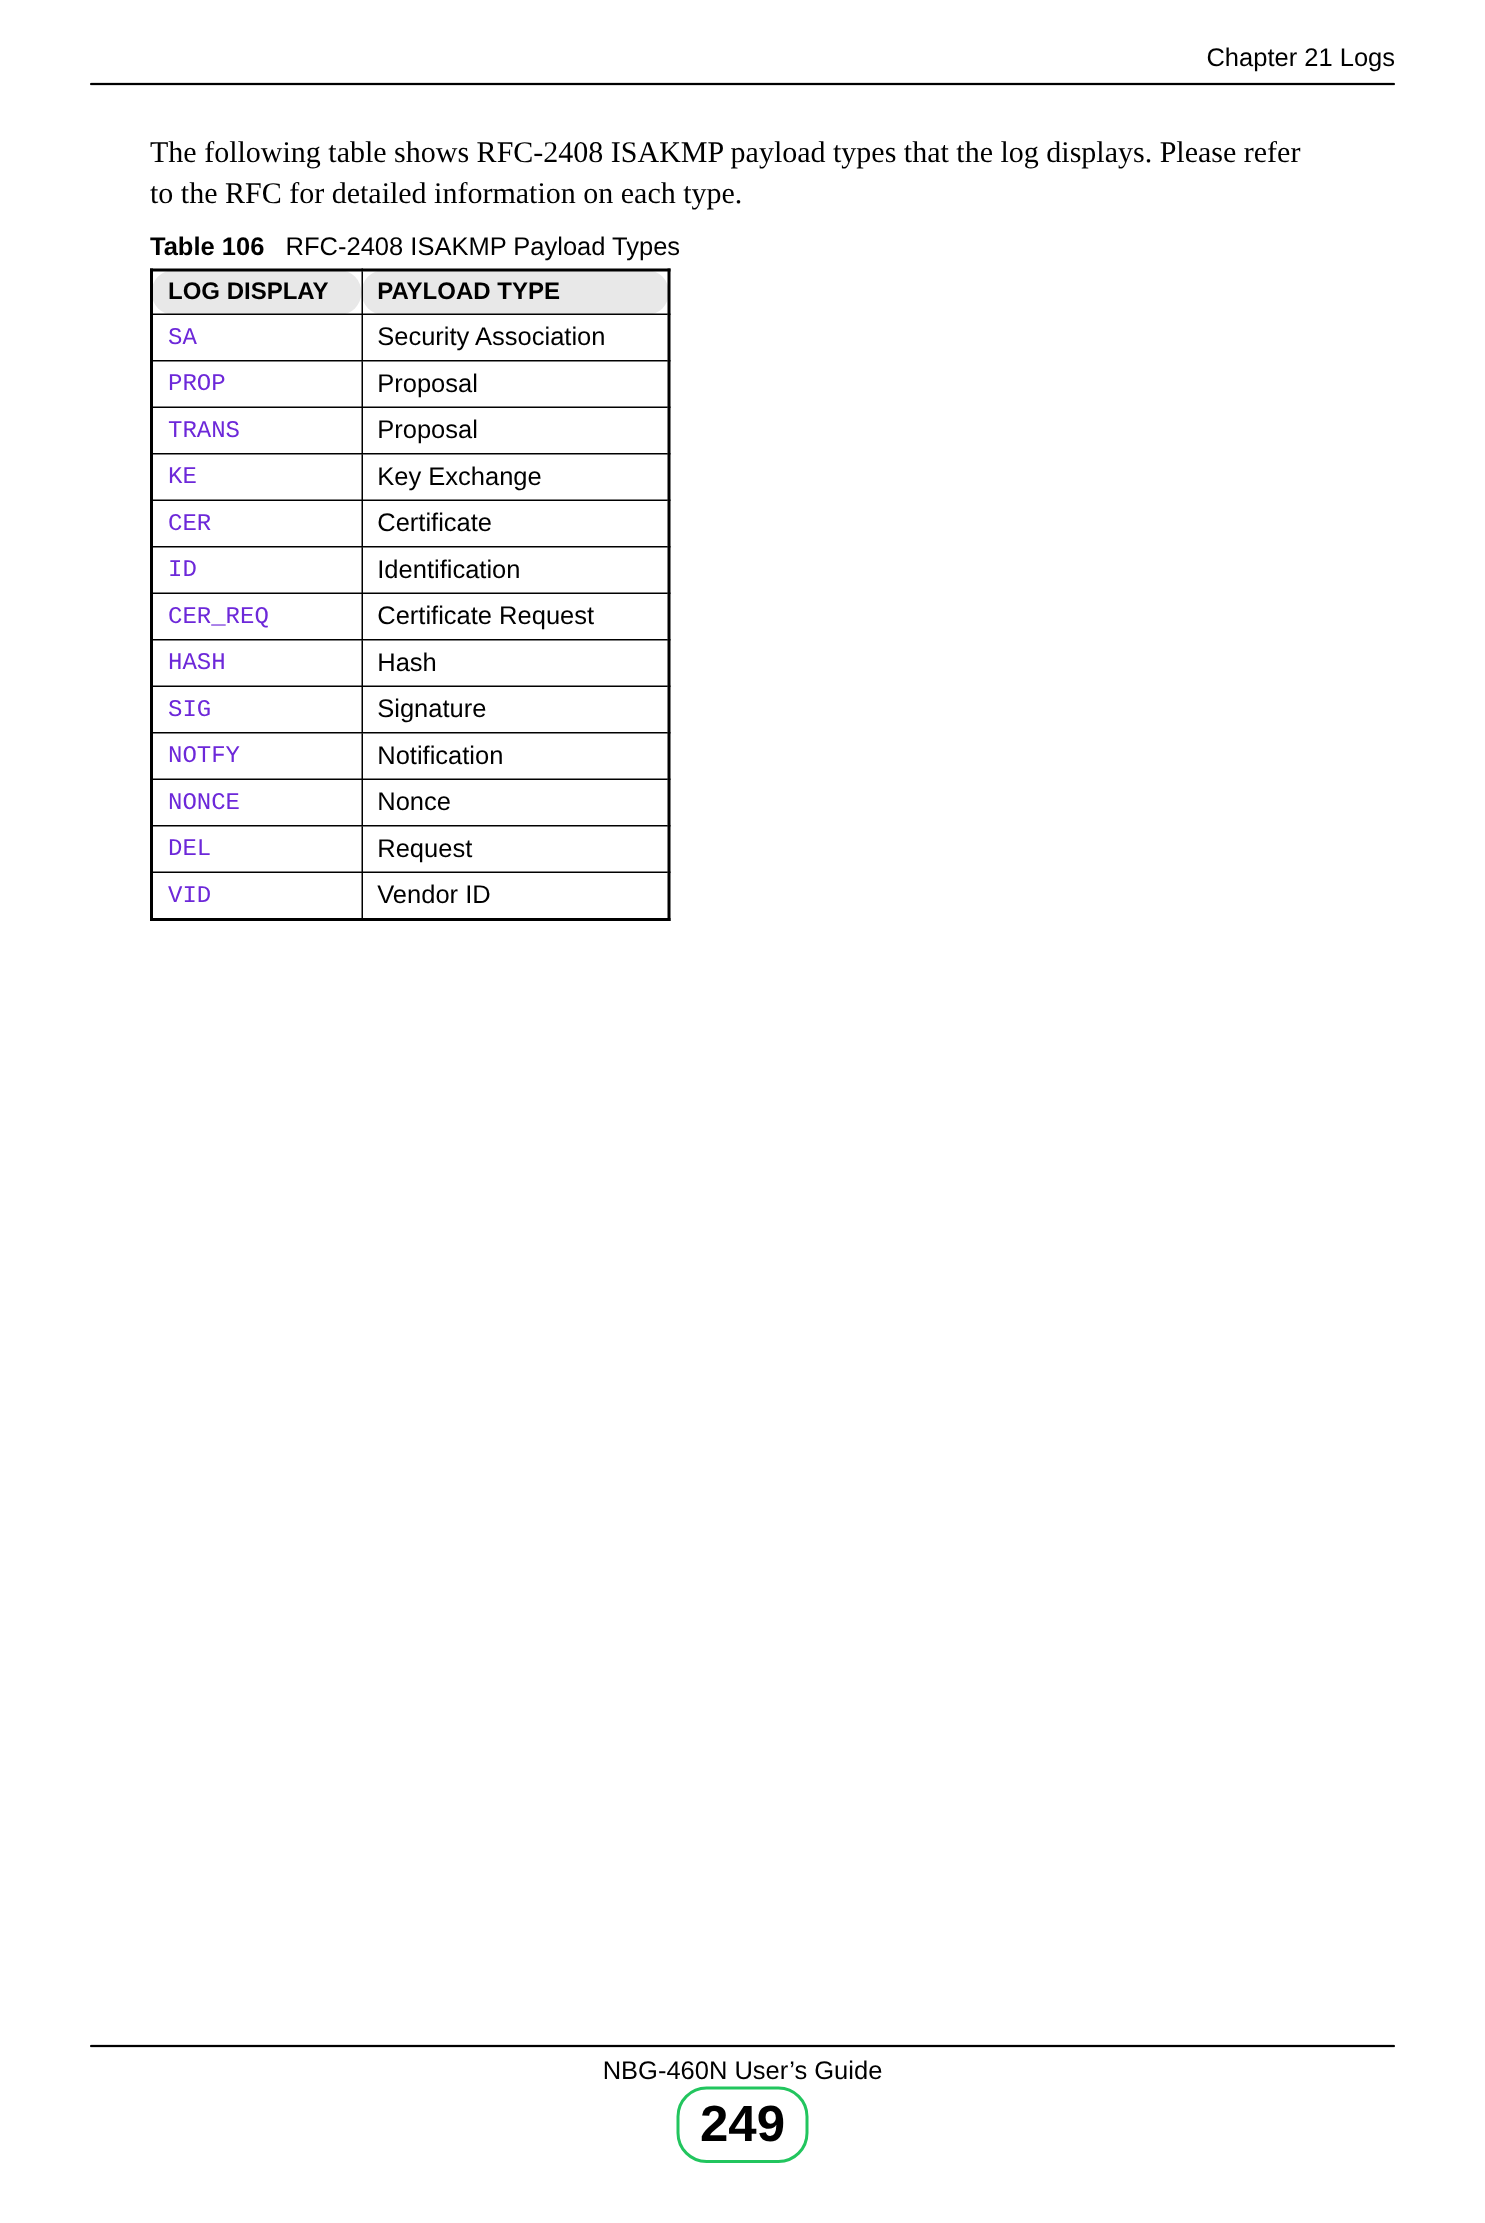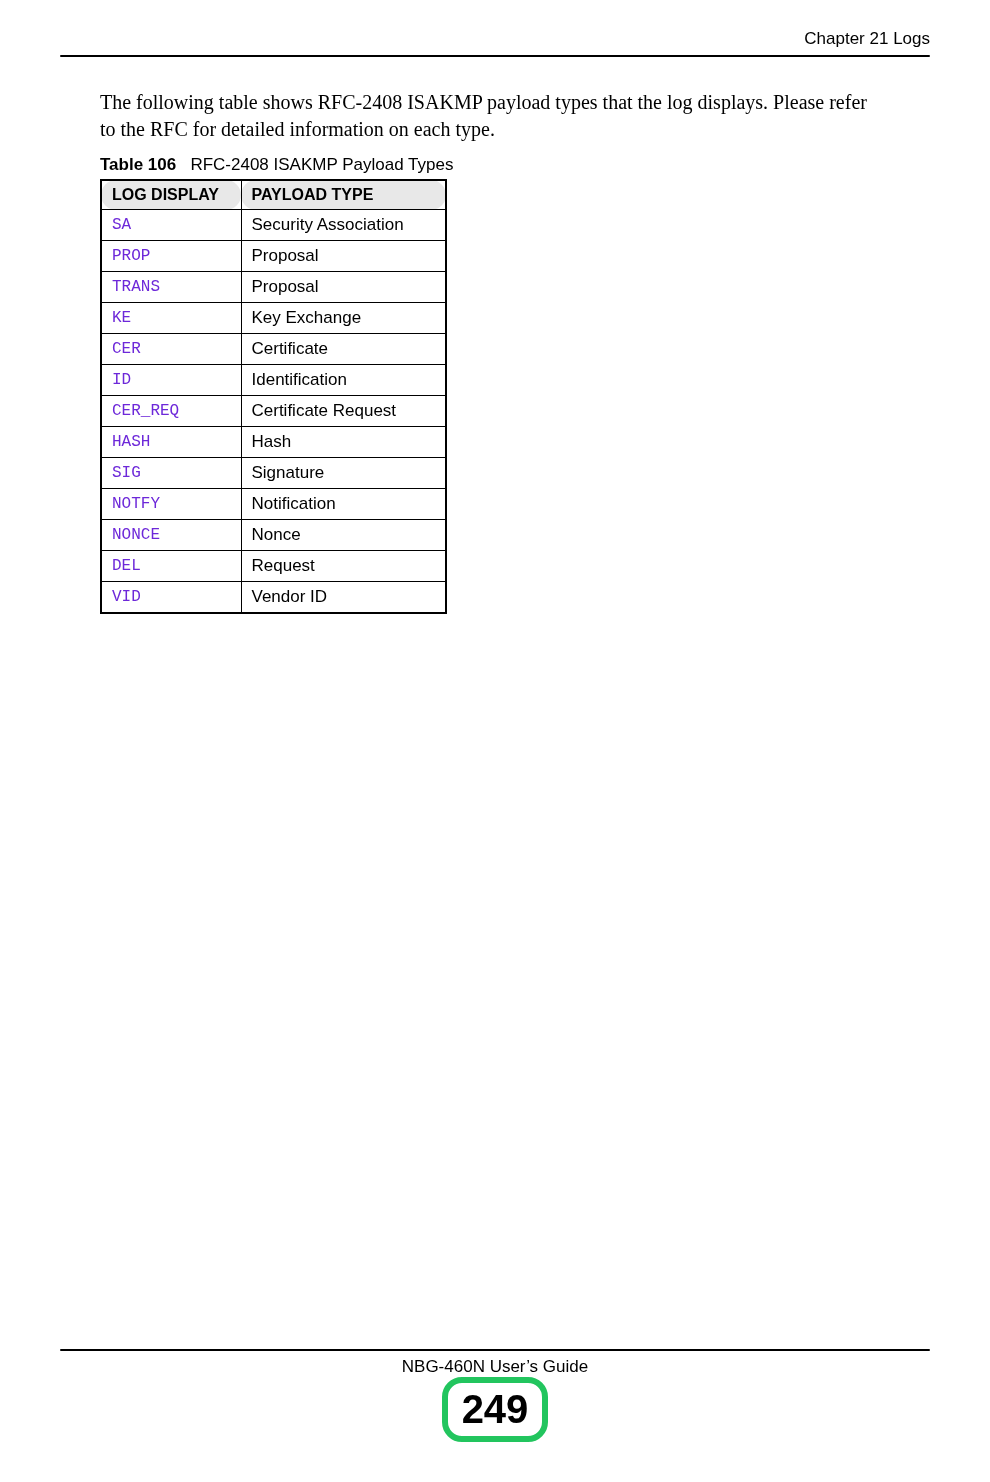--- a/index.html
+++ b/index.html
@@ -93,25 +93,25 @@
       justify-content: space-between;
       align-items: center;
       padding-top: 6px;
       flex-direction: column;
     }
     .footer-left {
       font-family: Arial, Helvetica, sans-serif;
       font-size: 17px;
     }
     .page-num-box {
-      border: 6px solid #22c55e;
+      border: 2px solid #22c55e;
       padding: 4px 14px;
       font-family: Arial, Helvetica, sans-serif;
       font-weight: bold;
-      font-size: 40px;
+      font-size: 34px;
       text-align: left;
     }
   </style>
 </head>
 <body>
 
 <div class="page">
   <div class="header">
     <span>Chapter 21 Logs</span>
   </div>

